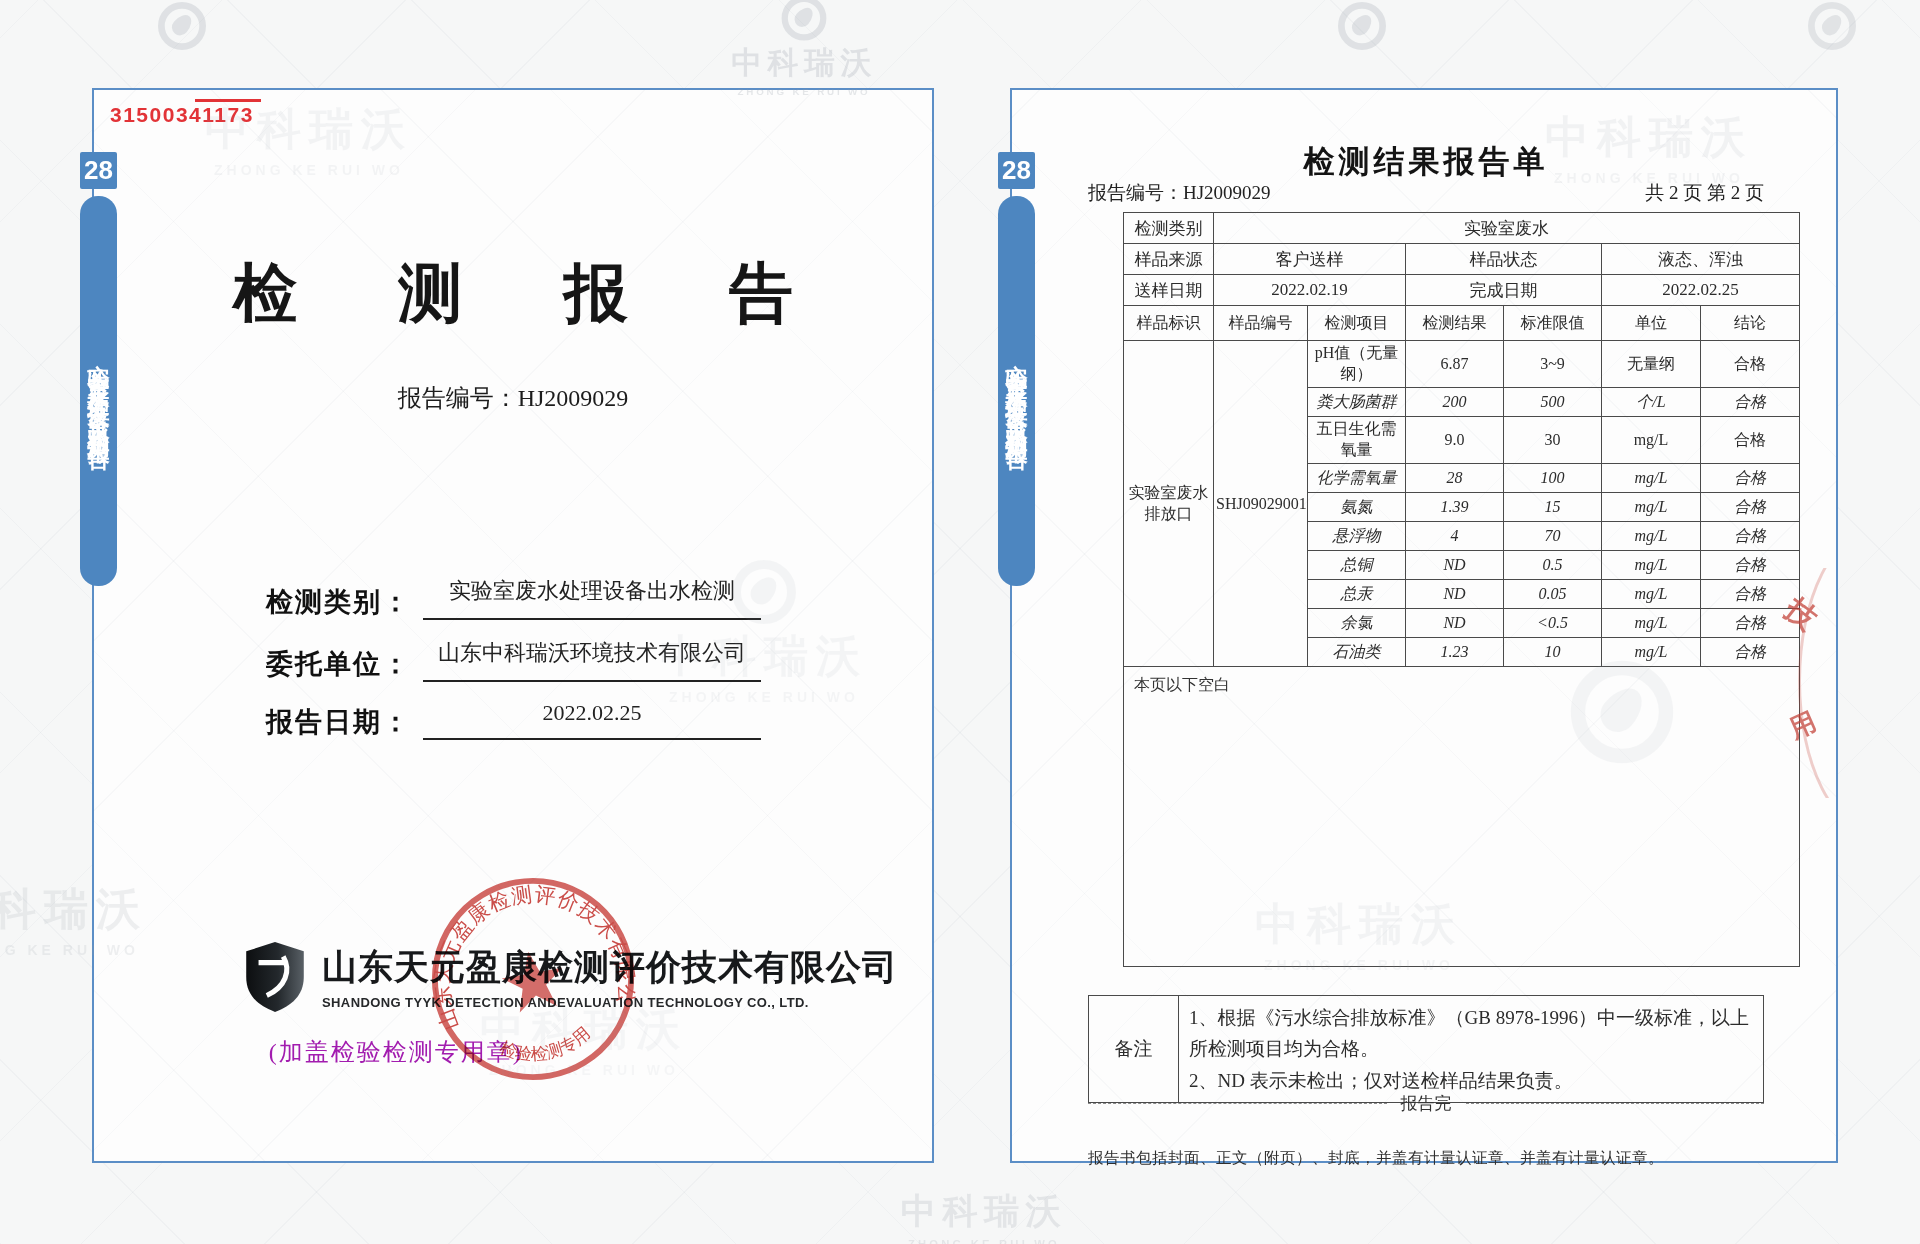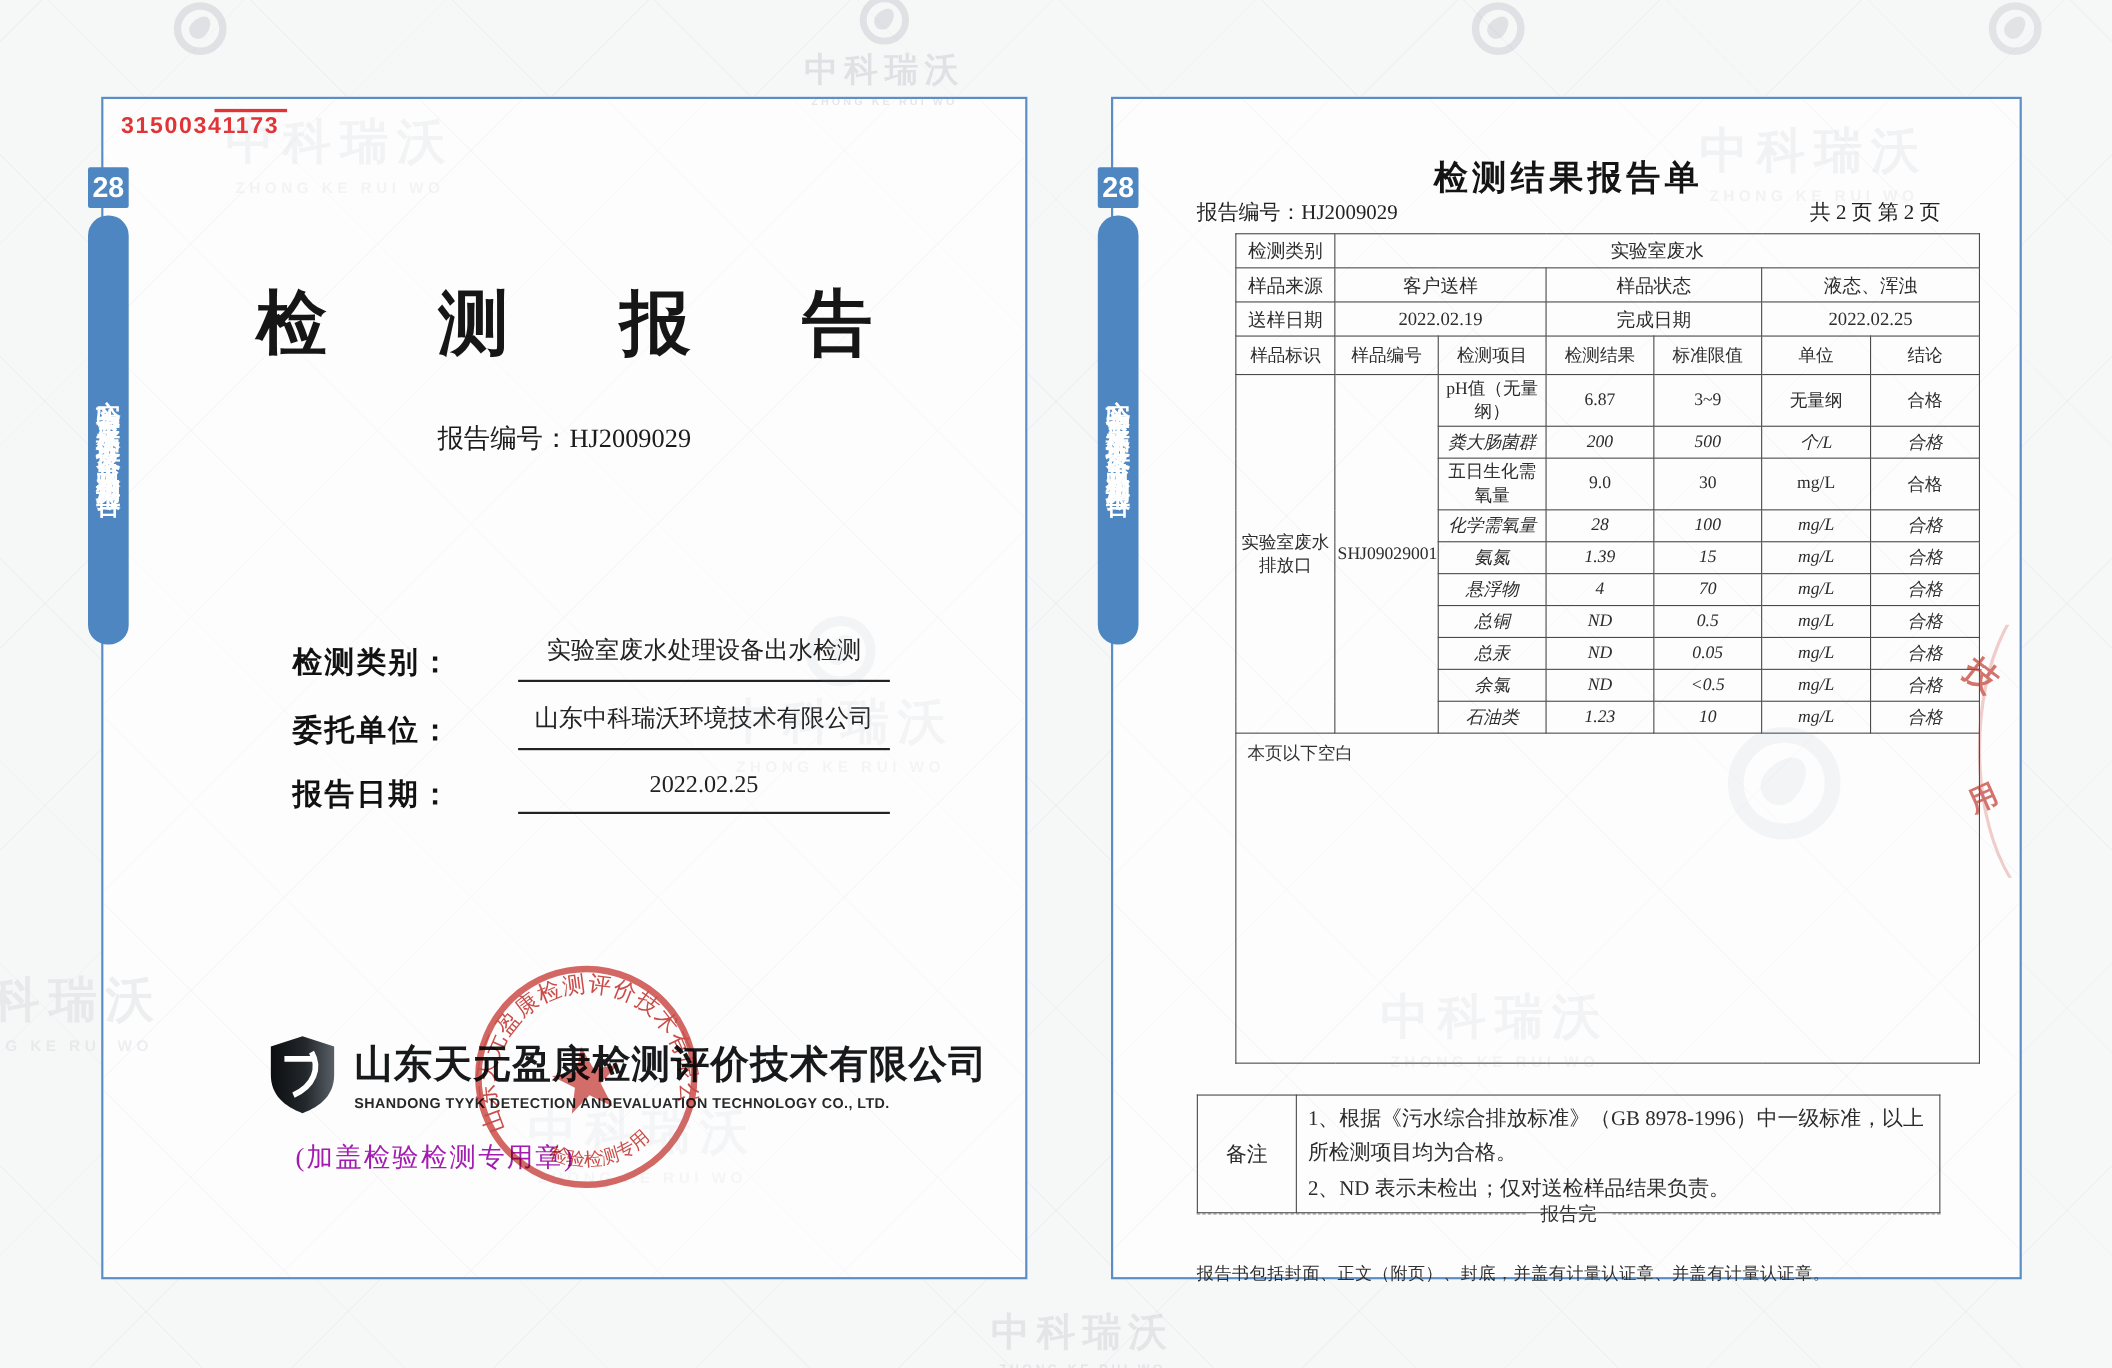--- a/index.html
+++ b/index.html
@@ -52,21 +52,21 @@
 
   
   .serial{ position:absolute; left:16px; top:13px; color:#e23337; font-family:"Liberation Sans",sans-serif;
            font-weight:800; font-size:21px; letter-spacing:1.5px; z-index:16; }
   .serial-line{ position:absolute; left:101px; top:9px; width:66px; height:3px; background:#e23337; z-index:16; }
   .cover-title{ position:absolute; top:160px; left:50%; transform:translateX(-50%);
                 width:560px; display:flex; justify-content:space-between; z-index:16;
                 font-size:64px; font-weight:700; color:#161616; }
   .cover-reportno{ position:absolute; top:292px; left:0; width:100%; text-align:center;
                    font-size:24px; color:#1c1c1c; z-index:16; }
-  .cover-field{ position:absolute; left:172px; z-index:16; display:flex; align-items:flex-end;gap:48px; }
+  .cover-field{ position:absolute; left:172px; z-index:16; display:flex; align-items:flex-end; }
   .cover-field .lab{ font-size:27px; font-weight:700; color:#111; letter-spacing:2px; }
   .cover-field .val{ display:inline-block; width:338px; margin-left:12px; text-align:center;
                      border-bottom:2px solid #222; font-size:22px; color:#222; padding-bottom:12px; }
   .cover-logo{ position:absolute; left:148px; top:850px; display:flex; align-items:center; gap:14px; z-index:16; }
   .cover-logo .names .cn{ font-size:35px; font-weight:700; color:#17191b; letter-spacing:1px;
                           font-family:"Liberation Sans", sans-serif; }
   .cover-logo .names .en{ font-size:13px; font-weight:700; color:#26282a; letter-spacing:.4px;
                           font-family:"Liberation Sans", sans-serif; margin-top:4px; }
   .stamp-note{ position:absolute; top:946px; left:0; width:72%; text-align:center; font-size:24px;
                color:#a21caf; z-index:16; letter-spacing:2px; }

